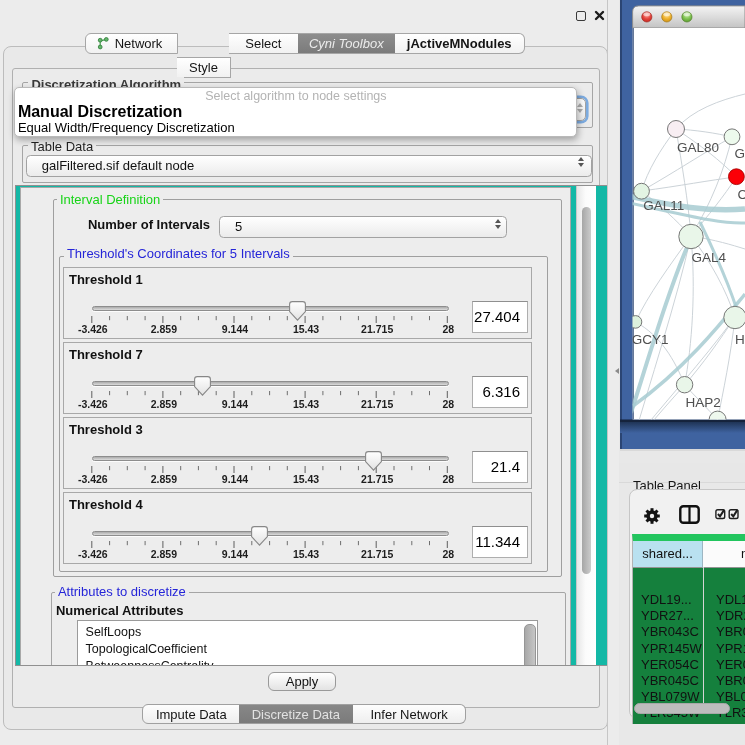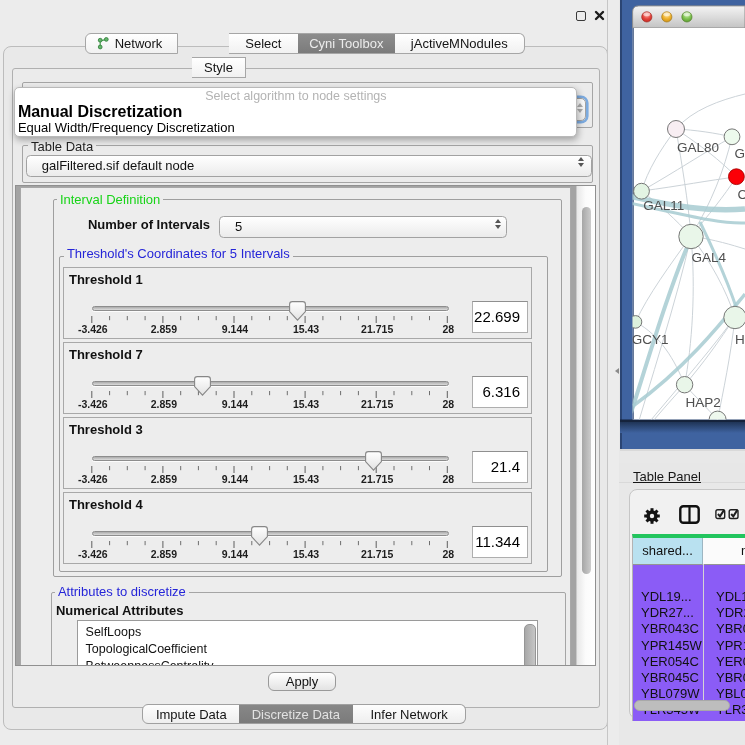--- a/index.html
+++ b/index.html
@@ -11,42 +11,42 @@
     border-bottom:1px solid #bfbfbf;}
   #titlebar .t{left:8px;top:7px;font-size:13px;color:#161616;}
   #floatbtn{left:576px;top:11px;width:8px;height:8px;border:1.5px solid #3a3a3a;border-radius:2px;}
   
   .outrect{left:2.5px;top:45.5px;width:603px;height:682px;background:#e9e9e9;
     border:1px solid #bcbcbc;border-radius:8px;}
   .tab{top:33px;height:19px;border:1px solid #a6a6a6;border-left:none;
     background:linear-gradient(#ffffff,#f1f1f1);font-size:13px;color:#141414;
     text-align:center;line-height:20px;white-space:nowrap;}
   .tab.first{border-left:1px solid #a6a6a6;border-radius:6px 0 0 6px;}
-  .tab.last{border-radius:0 6px 6px 0;}
+  .tab.last{border-radius:0 6px 6px 0;font-weight:bold;}
   .tab.sel{background:linear-gradient(#8d8d8d,#7b7b7b);color:#ececec;}
   .btab{top:704px;height:18px;border:1px solid #a0a0a0;border-left:none;
     background:linear-gradient(#fdfdfd,#eeeeee);font-size:13px;color:#141414;
     text-align:center;line-height:19px;white-space:nowrap;}
   .btab.first{border-left:1px solid #a0a0a0;border-radius:6px 0 0 6px;}
   .btab.last{border-radius:0 6px 6px 0;}
   .btab.sel{background:linear-gradient(#878787,#7b7b7b);color:#e2e2e2;}
   .innerpanel{left:12.3px;top:68px;width:586px;height:637.5px;background:#ebebeb;
     border:1px solid #b0b0b0;border-radius:3px;}
   
   .grp{border:1px solid #a5a5a5;border-radius:2px;}
   .gtitle{font-size:13px;padding:0 3px;line-height:13px;}
   
   .combo{background:linear-gradient(#ffffff,#ebebeb);border:1px solid #a2a2a2;
     border-radius:4.5px;font-size:13px;color:#111;}
   .chev{width:0;height:0;border-left:3.6px solid transparent;border-right:3.6px solid transparent;}
   .chev.up{border-bottom:4.6px solid #555;}
   .chev.dn{border-top:4.6px solid #555;}
   
   #scrollpane{left:14.9px;top:185px;width:579.6px;height:478.5px;
-    border:1px solid #909090;background:#a3a3a3;overflow:hidden;}
+    border:1px solid #909090;background:#14b8a6;overflow:hidden;padding-left:12px;}
   #settings{left:3.7px;top:1px;width:549px;height:600px;border:1px solid #a8a8a8;background:#ededed;}
   .tbox{left:47.1px;width:467px;height:70px;border:1px solid #a8a8a8;background:#ededed;}
   .tlabel{left:5px;top:4px;font-size:13px;font-weight:bold;color:#111;}
   .groove{left:28px;top:37.5px;width:355px;height:3px;border:1px solid #8d8d8d;
     border-radius:2.5px;background:linear-gradient(#ababab,#dcdcdc);box-shadow:0 1px 0 rgba(255,255,255,.8);}
   .tfield{left:408px;top:32.5px;width:47px;height:30px;background:#fff;
     border:1px solid #aeaeae;border-top-color:#8f8f8f;font-size:15px;color:#000;
     text-align:right;line-height:30px;padding-right:7px;}
   .ticklab{top:54.5px;width:60px;text-align:center;font-size:10.5px;font-weight:bold;color:#1d1d1d;}
   .thumb{top:32.5px;width:17px;height:20px;}
@@ -69,26 +69,27 @@
   <div class="abs outrect"></div>
   <div class="abs innerpanel"></div>
 
   <div class="abs tab first" style="left:84.8px;width:91px;">&nbsp;&nbsp;&nbsp;&nbsp;Network</div>
   <svg class="abs" style="left:97px;top:36.5px" width="13" height="13" viewBox="0 0 13 13">
     <path d="M3.2 4.2 V9 M3.6 3.8 L8.3 2.6" stroke="#4a9e53" stroke-width="1.2" fill="none"></path>
     <circle cx="3.2" cy="3.2" r="1.9" fill="#63b56b" stroke="#2e7c38" stroke-width=".8"></circle>
     <circle cx="9.3" cy="2.4" r="1.9" fill="#63b56b" stroke="#2e7c38" stroke-width=".8"></circle>
     <circle cx="3.2" cy="10" r="1.9" fill="#63b56b" stroke="#2e7c38" stroke-width=".8"></circle>
   </svg>
-  <div class="abs tab" style="left:192px;width:52.9px;margin-top:24px;">Style</div>
+  <div class="abs tab" style="left:177px;width:52.9px;margin-top:24px;">Style</div>
   <div class="abs tab" style="left:228.7px;width:69.3px;">Select</div>
-  <div class="abs tab sel" style="left:298px;width:96.6px;">Cyni Toolbox</div>
+  <div class="abs tab sel" style="left:298px;width:96.6px;font-style:italic;">Cyni Toolbox</div>
   <div class="abs tab last" style="left:394.6px;width:129.3px;">jActiveMNodules</div>
 
   <div class="abs grp" style="left:22px;top:81.5px;width:568.5px;height:44px;"></div>
+  <div class="abs" style="left:28.4px;top:76.5px;font-size:13px;font-weight:bold;color:#3a3a3a;background:#ebebeb;padding:0 3px;">Discretization Algorithm</div>
   <div class="abs combo" style="left:540px;top:97.5px;width:44px;height:21px;border-radius:5px;
        box-shadow:0 0 0 2.6px rgba(106,160,221,.85);"></div>
   <div class="abs" style="left:576.5px;top:102.5px;opacity:.45;">
       <div class="chev up"></div>
       <div style="height:2px"></div>
       <div class="chev dn"></div>
     </div>
 
   <div class="abs grp" style="left:22px;top:144.5px;width:568.5px;height:36px;"></div>
   <div class="abs" style="left:28px;top:138.5px;font-size:13px;color:#222;background:#ebebeb;padding:0 3px;">Table Data</div>
@@ -135,21 +136,21 @@
         <span class="abs ticklab" style="left:354.3px;">28</span>
       <svg class="abs thumb" style="left:225.5px;" viewBox="0 0 17 20">
         <defs>
             <linearGradient id="th81" x1="0" y1="0" x2="0" y2="1">
           <stop offset="0" stop-color="#ffffff"></stop>
               <stop offset="1" stop-color="#e2e2e2"></stop>
             </linearGradient>
           </defs>
         <path d="M3.3 0.6 H13.7 Q16.4 0.6 16.4 3.3 V10.6 L8.5 19.2 L0.6 10.6 V3.3 Q0.6 0.6 3.3 0.6 Z" fill="url(#th81)" stroke="#878787" stroke-width="1.1"></path>
       </svg>
-      <div class="abs tfield">22.699</div>
+      <div class="abs tfield">27.404</div>
     </div>
     <div class="abs tbox" style="top:156px;">
       <div class="abs tlabel">Threshold 7</div>
       <div class="abs groove"></div>
       <svg class="abs" style="left:27.5px;top:47.5px;" width="358" height="8" viewBox="0 0 358 8">
         <path d="M18.6 0 V4.2 M36.3 0 V4.2 M54.1 0 V4.2 M89.7 0 V4.2 M107.4 0 V4.2 M125.2 0 V4.2 M160.8 0 V4.2 M178.6 0 V4.2 M196.3 0 V4.2 M231.9 0 V4.2 M249.6 0 V4.2 M267.4 0 V4.2 M303.0 0 V4.2 M320.8 0 V4.2 M338.5 0 V4.2" stroke="#6e6e6e" stroke-width="1"></path>
         <path d="M0.8 0 V7 M71.9 0 V7 M143.0 0 V7 M214.1 0 V7 M285.2 0 V7 M356.3 0 V7" stroke="#5e5e5e" stroke-width="1"></path>
       </svg>
       <span class="abs ticklab" style="left:-1.2px;">-3.426</span>
         <span class="abs ticklab" style="left:69.9px;">2.859</span>
@@ -351,21 +352,21 @@
         <text x="23.3" y="209.9">GAL11</text>
         <text x="71.6" y="262.4">GAL4</text>
         <text x="11.8" y="344.4">GCY1</text>
         <text x="114.9" y="344.4">H</text>
         <text x="65.5" y="406.7">HAP2</text>
       </g>
     </g>
   </svg>
 
   <div id="tpheader" class="abs">
-      <span style="position:absolute;left:14.5px;top:6px;font-size:13px;color:#161616;text-decoration:underline;">Table Panel</span>
+      <span style="position:absolute;left:14.5px;top:15px;font-size:13px;color:#161616;">Table Panel</span>
     </div>
   <div id="tablecard" class="abs"></div>
 
   <svg class="abs" style="left:643.5px;top:507.5px;" width="16" height="16" viewBox="0 0 16 16">
     <g fill="#131313">
         <rect x="6.5" y="0.2" width="3" height="3.8" transform="rotate(0 8 8)"></rect>
         <rect x="6.5" y="0.2" width="3" height="3.8" transform="rotate(45 8 8)"></rect>
         <rect x="6.5" y="0.2" width="3" height="3.8" transform="rotate(90 8 8)"></rect>
         <rect x="6.5" y="0.2" width="3" height="3.8" transform="rotate(135 8 8)"></rect>
         <rect x="6.5" y="0.2" width="3" height="3.8" transform="rotate(180 8 8)"></rect>
@@ -382,21 +383,21 @@
   </svg>
   <svg class="abs" style="left:715.2px;top:507.6px;" width="25" height="12" viewBox="0 0 25 12">
     <g fill="none" stroke="#1e1e1e">
       <rect x="0.9" y="1.7" width="8.8" height="8.8" rx="1.8" stroke-width="1.4"></rect>
       <path d="M2.9 6 L5 8.4 L9.3 1.6" stroke-width="2"></path>
       <rect x="14.2" y="1.7" width="8.8" height="8.8" rx="1.8" stroke-width="1.4"></rect>
       <path d="M16.2 6 L18.3 8.4 L22.6 1.6" stroke-width="2"></path>
     </g>
   </svg>
 
-  <div class="abs" style="left:632px;top:534.4px;width:113px;height:183px;background:#8b5cf6;border-left:1px solid #b3b3b3;border-top:4px solid #22c55e;overflow:hidden;">
+  <div class="abs" style="left:632px;top:534.4px;width:113px;height:183px;background:#15803d;border-left:1px solid #b3b3b3;border-top:7px solid #22c55e;overflow:hidden;">
     <div class="abs" style="left:0;top:0;width:69px;height:25.6px;background:#b9e1f0;border-right:1px solid #9db6c2;border-bottom:1px solid #949494;text-align:center;line-height:25.6px;font-size:13px;color:#111;">shared...</div>
     <div class="abs" style="left:70px;top:0;width:43px;height:25.6px;background:#fbfbfb;border-bottom:1px solid #949494;line-height:25.6px;font-size:13px;color:#111;"><span style="margin-left:38px;">na</span></div>
     <div class="abs cell" style="left:8px;top:26.6px;height:16.2px;line-height:16.2px;">YDL19...</div>
     <div class="abs cell" style="left:83px;top:26.6px;height:16.2px;line-height:16.2px;">YDL1</div>
     <div class="abs cell" style="left:8px;top:42.8px;height:16.2px;line-height:16.2px;">YDR27...</div>
     <div class="abs cell" style="left:83px;top:42.8px;height:16.2px;line-height:16.2px;">YDR2</div>
     <div class="abs cell" style="left:8px;top:59.0px;height:16.2px;line-height:16.2px;">YBR043C</div>
     <div class="abs cell" style="left:83px;top:59.0px;height:16.2px;line-height:16.2px;">YBR0</div>
     <div class="abs cell" style="left:8px;top:75.2px;height:16.2px;line-height:16.2px;">YPR145W</div>
     <div class="abs cell" style="left:83px;top:75.2px;height:16.2px;line-height:16.2px;">YPR1</div>

